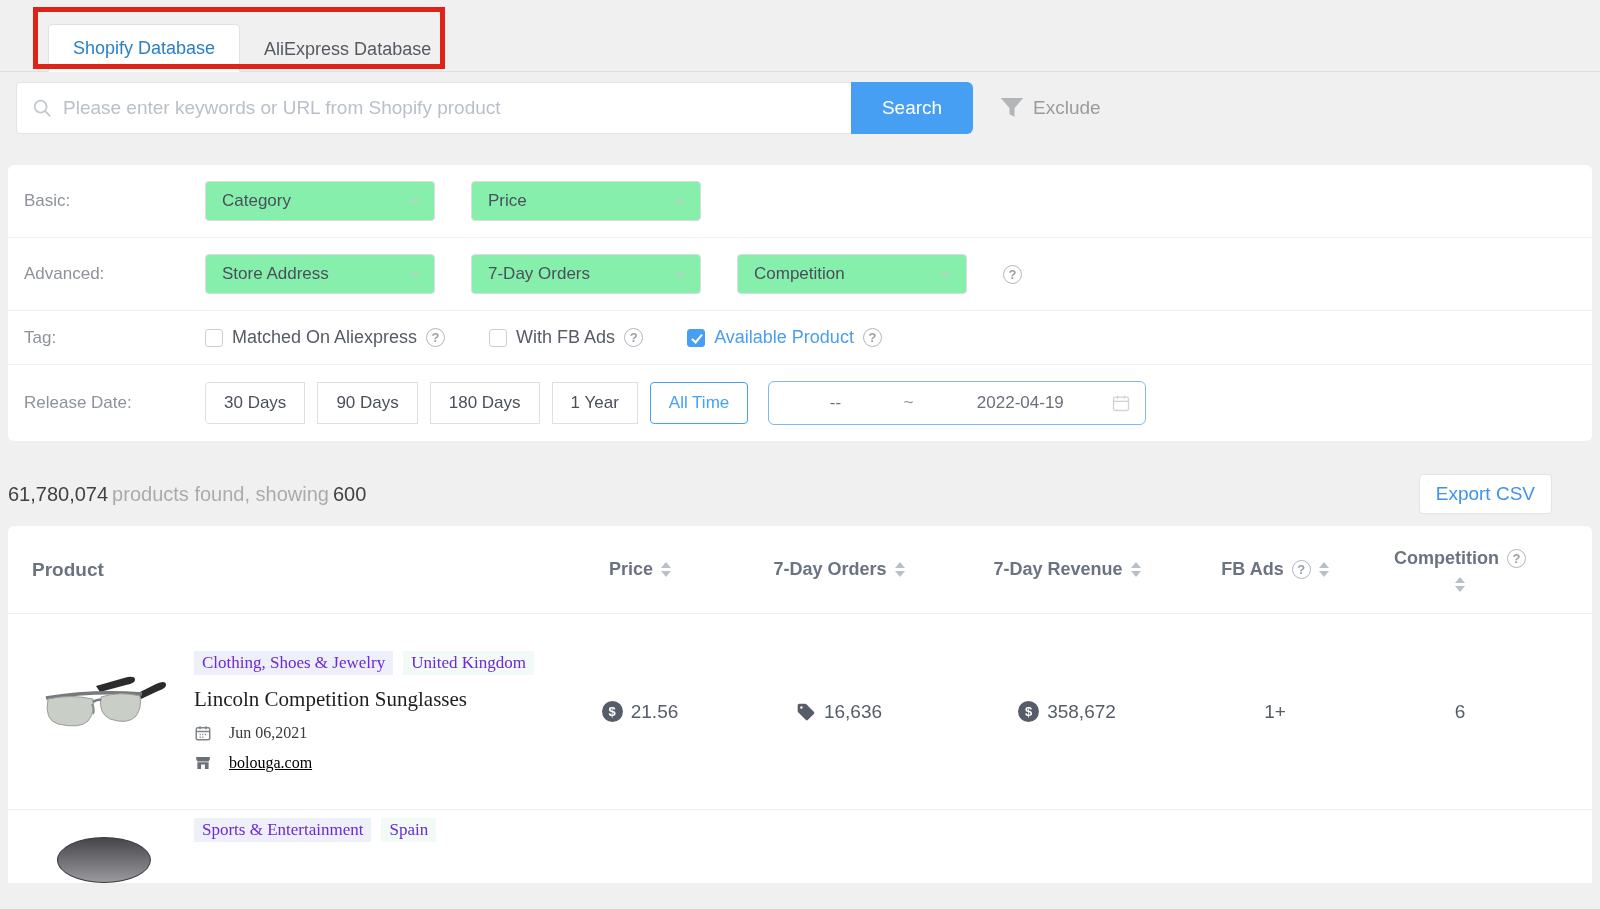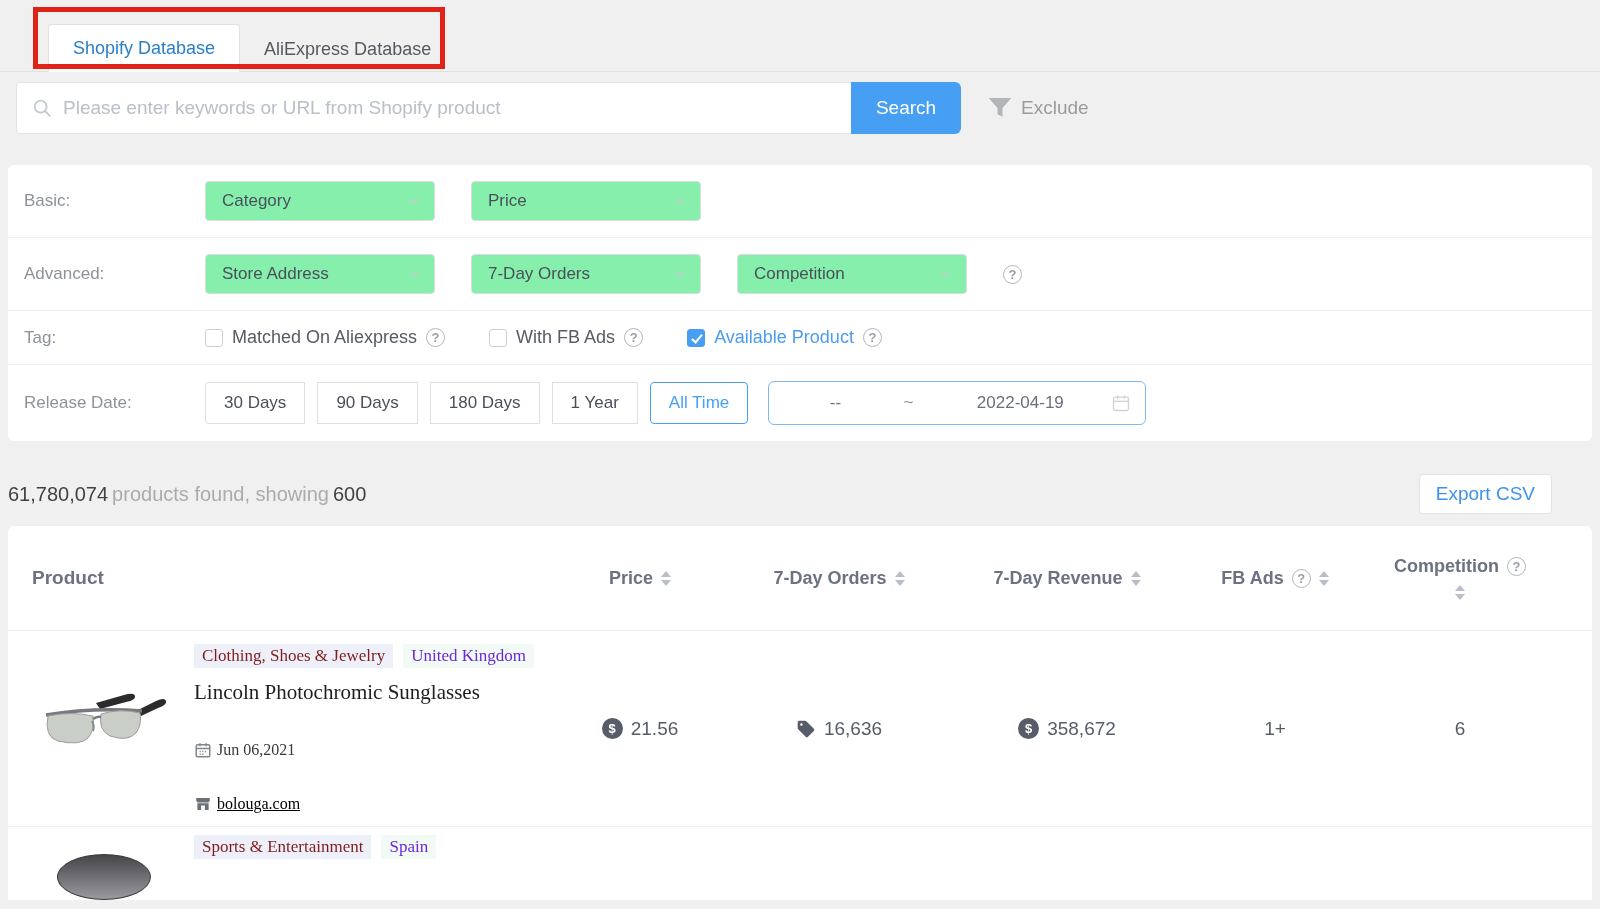--- a/index.html
+++ b/index.html
@@ -12,21 +12,21 @@
   .tab { padding:13px 24px 12px; font-size:18px; margin-bottom:-1px; cursor:pointer; }
   .tab.active { background:#fff; border:1px solid #e0e1e4; border-bottom:1px solid #fff; border-radius:4px 4px 0 0; color:#2a80c8; }
   .tab.inactive { color:#555a60; }
   .red-box { position:absolute; left:33px; top:7px; width:412px; height:62px; border:5px solid #e02318; z-index:5; pointer-events:none; }
 
   
   .search-row { display:flex; align-items:center; margin:10px 16px 0; }
   .search-input { flex:0 0 835px; height:52px; background:#fff; border:1px solid #e3e4e7; border-right:none; border-radius:4px 0 0 4px; display:flex; align-items:center; padding:0 14px; gap:10px; }
   .search-input input { border:none; outline:none; flex:1; font-size:19px; color:#444; background:transparent; }
   .search-input input::placeholder { color:#b9c0ca; }
-  .search-btn { width:110px; height:52px; background:#469ff2; color:#fff; font-size:19px; border:none; border-radius:0 6px 6px 0; cursor:pointer; }
+  .search-btn { width:122px; height:52px; background:#469ff2; color:#fff; font-size:19px; border:none; border-radius:0 6px 6px 0; cursor:pointer; }
   .exclude { display:flex; align-items:center; gap:6px; margin-left:24px; color:#9a9b9e; font-size:19px; cursor:pointer; }
 
   
   .filter-card { margin:31px 8px 0; background:#fff; border-radius:6px; }
   .frow { display:flex; align-items:center; padding:16px 16px; border-bottom:1px solid #f0f1f4; }
   .frow:last-child { border-bottom:none; }
   .frow-label { width:181px; color:#8d929b; font-size:17px; flex:none; }
   .select { width:230px; height:40px; border:1px solid #d9dde2; border-radius:4px; display:flex; align-items:center; justify-content:space-between; padding:0 12px 0 16px; font-size:17px; color:#4a505a; margin-right:36px; background:#86efac; cursor:pointer; }
   .qicon { width:19px; height:19px; border:1.5px solid #b2b6bd; border-radius:50%; color:#9aa0a8; font-size:13px; display:inline-flex; align-items:center; justify-content:center; flex:none; font-weight:bold; }
   .cbgroup { display:flex; align-items:center; gap:9px; margin-right:44px; font-size:18px; color:#565b64; cursor:pointer; }
@@ -46,39 +46,39 @@
   
   .results-bar { display:flex; align-items:center; margin-top:33px; padding:0 48px 0 8px; }
   .results-text { font-size:20px; color:#424242; }
   .results-text .muted { color:#a9abaf; margin:0 4px;text-align:right; }
   .spacer { flex:1; }
   .export-btn { height:40px; padding:0 16px; border:1px solid #e2e3e6; border-radius:4px; background:#fff; color:#3f93ea; font-size:19px; cursor:pointer; }
 
   
   .table-card { margin:12px 8px 0; background:#fff; border-radius:6px 6px 0 0; }
   .grid-cols { display:grid; grid-template-columns:548px 168px 230px 226px 190px 180px 1fr; }
-  .thead { height:105px; align-items:center; border-bottom:1px solid #eef0f2; color:#6b7280; font-weight:bold; font-size:18px; }
+  .thead { height:88px; align-items:center; border-bottom:1px solid #eef0f2; color:#6b7280; font-weight:bold; font-size:18px; }
   .th { display:flex; justify-content:center; align-items:center; gap:8px; }
   .th-product { justify-content:flex-start; padding-left:24px; font-size:19px; }
   .th-comp { flex-direction:column; gap:8px; }
   .th-comp .line { display:flex; align-items:center; gap:8px; }
   .sorter { display:inline-flex; flex-direction:column; gap:3px; }
   .car-up { width:0; height:0; border-left:5px solid transparent; border-right:5px solid transparent; border-bottom:6px solid #b9bfc8; }
   .car-dn { width:0; height:0; border-left:5px solid transparent; border-right:5px solid transparent; border-top:6px solid #b9bfc8; }
 
   .trow { min-height:196px; align-items:center; border-bottom:1px solid #eef0f2; }
   .pcell { display:flex; gap:24px; padding-left:30px; align-items:center; }
   .pimg { width:132px; height:104px; flex:none; display:flex; align-items:center; justify-content:center; cursor:pointer; }
   .pinfo { display:flex; flex-direction:column; gap:12px; }
   .tagline { display:flex; gap:10px; align-items:center; }
   .pill { padding:2px 8px; font-size:17px; white-space:nowrap; }
-  .pill-cat { background:#eef0f9; color:#7f1d1d; }
+  .pill-cat { background:#eef0f9; color:#6d28d9; }
   .pill-geo { background:#f1faf4; color:#6d28d9; }
   .ptitle { font-size:21px; color:#1e1e1e; cursor:pointer; }
-  .meta { display:flex; align-items:center; gap:5px; font-size:16px; color:#3a3a3a;margin-top:24px; }
+  .meta { display:flex; align-items:center; gap:17px; font-size:16px; color:#3a3a3a; }
   .store-link { text-decoration:underline; color:#000000; cursor:pointer; }
   .metric { display:flex; justify-content:center; align-items:center; gap:8px; font-size:19px; color:#565d68; }
   .dollar-ic { width:21px; height:21px; border-radius:50%; background:#565d68; color:#fff; font-size:13px; font-weight:bold; display:inline-flex; align-items:center; justify-content:center; flex:none; }
 
   .trow2 { display:flex; gap:24px; padding:8px 0 0 30px; }
   .pimg2 { width:132px; flex:none; }
   .hat { width:94px; height:46px; border-radius:50%; background:linear-gradient(#46464a,#9a9a9e); margin:19px auto 0; border:1px solid #3a3a3e; }
 
   svg { display:block; }
 </style>
@@ -273,21 +273,21 @@
           <path d="M63 37 Q60 53 72 59 Q90 65 98 56 Q104 48 102 36 Q82 31 63 37 Z" fill="#c9cfc7" stroke="#989d99" stroke-width="1"></path>
           <path d="M55 42 Q59 39 63 40" stroke="#77797c" stroke-width="2.5" fill="none"></path>
           <path d="M54 44 Q57 50 55 54" stroke="#8a8d90" stroke-width="2" fill="none"></path>
         </svg>
       </div>
       <div class="pinfo">
         <div class="tagline">
           <span class="pill pill-cat serif">Clothing, Shoes &amp; Jewelry</span>
           <span class="pill pill-geo serif">United Kingdom</span>
         </div>
-        <div class="ptitle serif">Lincoln Photochromic Sunglasses</div>
+        <div class="ptitle serif">Lincoln Competition Sunglasses</div>
         <div class="meta serif">
           <span>
             <svg width="18" height="18" viewBox="0 0 24 24" fill="none" stroke="#80858c" stroke-width="2">
                 <rect x="3" y="5" width="18" height="16" rx="2"></rect>
                 <line x1="3" y1="10" x2="21" y2="10"></line>
                 <line x1="8" y1="3" x2="8" y2="7"></line>
                 <line x1="16" y1="3" x2="16" y2="7"></line>
                 <line x1="7.5" y1="14" x2="9" y2="14"></line>
                 <line x1="11" y1="14" x2="12.5" y2="14"></line>
                 <line x1="14.5" y1="14" x2="16" y2="14"></line>

